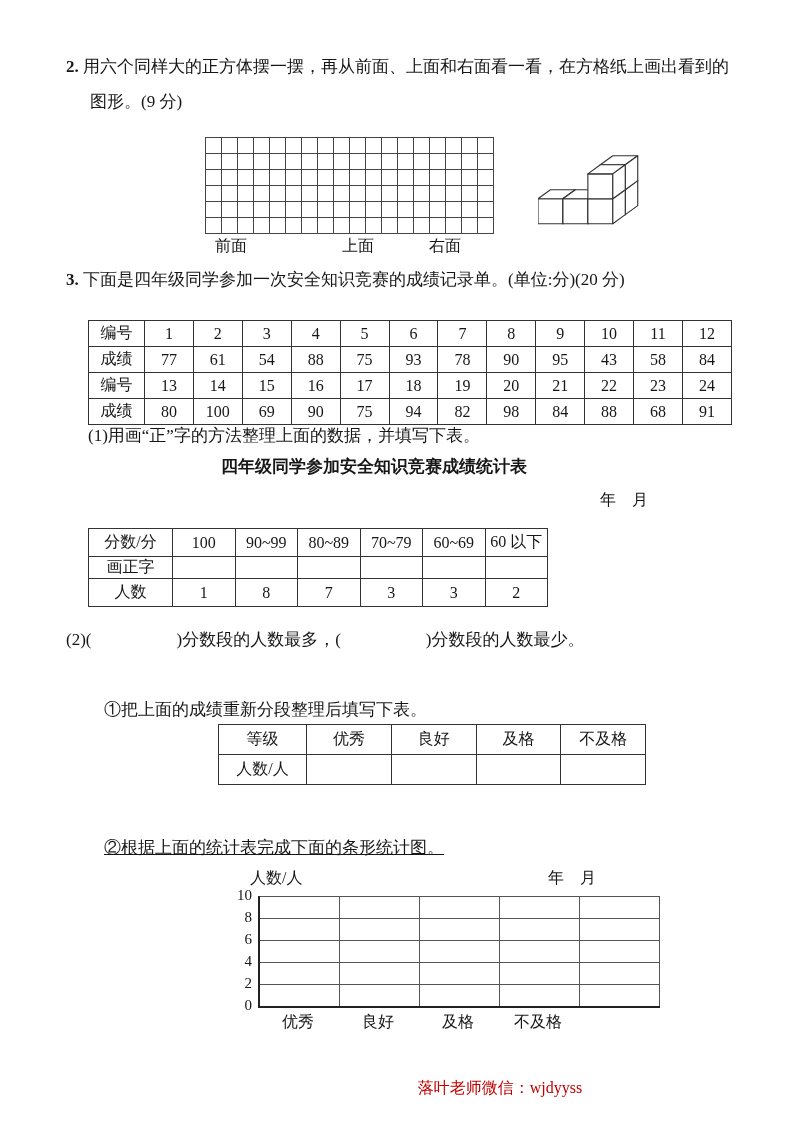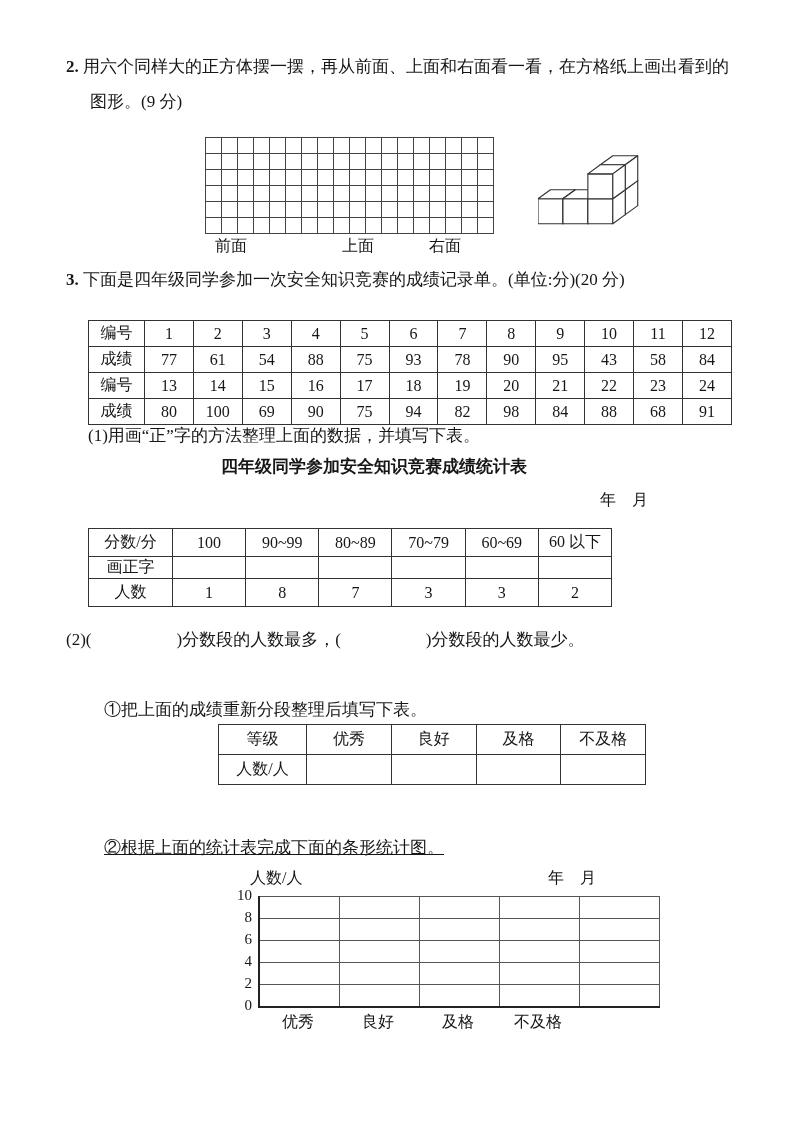--- a/index.html
+++ b/index.html
@@ -26,21 +26,21 @@
       repeating-linear-gradient(to bottom,transparent 0 15px,#444 15px 16px);
   }
   .cube-figure{position:absolute;left:538px;top:142px;}
   .view-label{position:absolute;top:236px;width:60px;text-align:center;font-size:16px;}
   .vl1{left:201px;font-family:Liberation Serif, serif;}.vl2{left:328px;}.vl3{left:415px;}
   
   .tbl{position:absolute;border-collapse:collapse;table-layout:fixed;font-size:16px;text-align:center;}
   .tbl td{border:1px solid #333;padding:0 2px;height:25px;overflow:hidden;}
   .record-table{left:88px;top:308px;width:644px;margin-top:12px;}
   .record-table col.lab{width:56px;}
-  .stats-table{left:88px;top:528px;width:524px;padding-left:24px;}
+  .stats-table{left:88px;top:528px;width:460px;padding-left:24px;}
   .stats-table col.lab2{width:84px;}
   .stats-table td{height:27px;}
   .stats-table tr.tally-row td{height:21px;}
   .grade-table{left:218px;top:724px;width:428px;}
   .grade-table col.lab3{width:88px;}
   .grade-table td{height:29px;}
   .stats-title{position:absolute;left:88px;top:455px;width:572px;text-align:center;font-weight:bold;font-size:17px;}
   .stats-date{position:absolute;left:88px;top:490px;width:560px;text-align:right;font-size:16px;}
   .chart-title{position:absolute;left:130px;top:833px;width:560px;text-align:center;font-weight:bold;font-size:17px;}
   
@@ -260,14 +260,15 @@
       <div class="ytick" style="top: 85px;">4</div>
       <div class="ytick" style="top: 63px;">6</div>
       <div class="ytick" style="top: 41px;">8</div>
       <div class="ytick" style="top: 19px;">10</div>
       <div class="xlabel" style="left: 46px;">优秀</div>
       <div class="xlabel" style="left: 126px;">良好</div>
       <div class="xlabel" style="left: 206px;">及格</div>
       <div class="xlabel" style="left: 286px;">不及格</div>
     </div>
 
+  <div class="footer" style="color: rgb(192, 0, 0);">落叶老师微信：wjdyyss</div>
 
 </div>
 
 </body></html>

